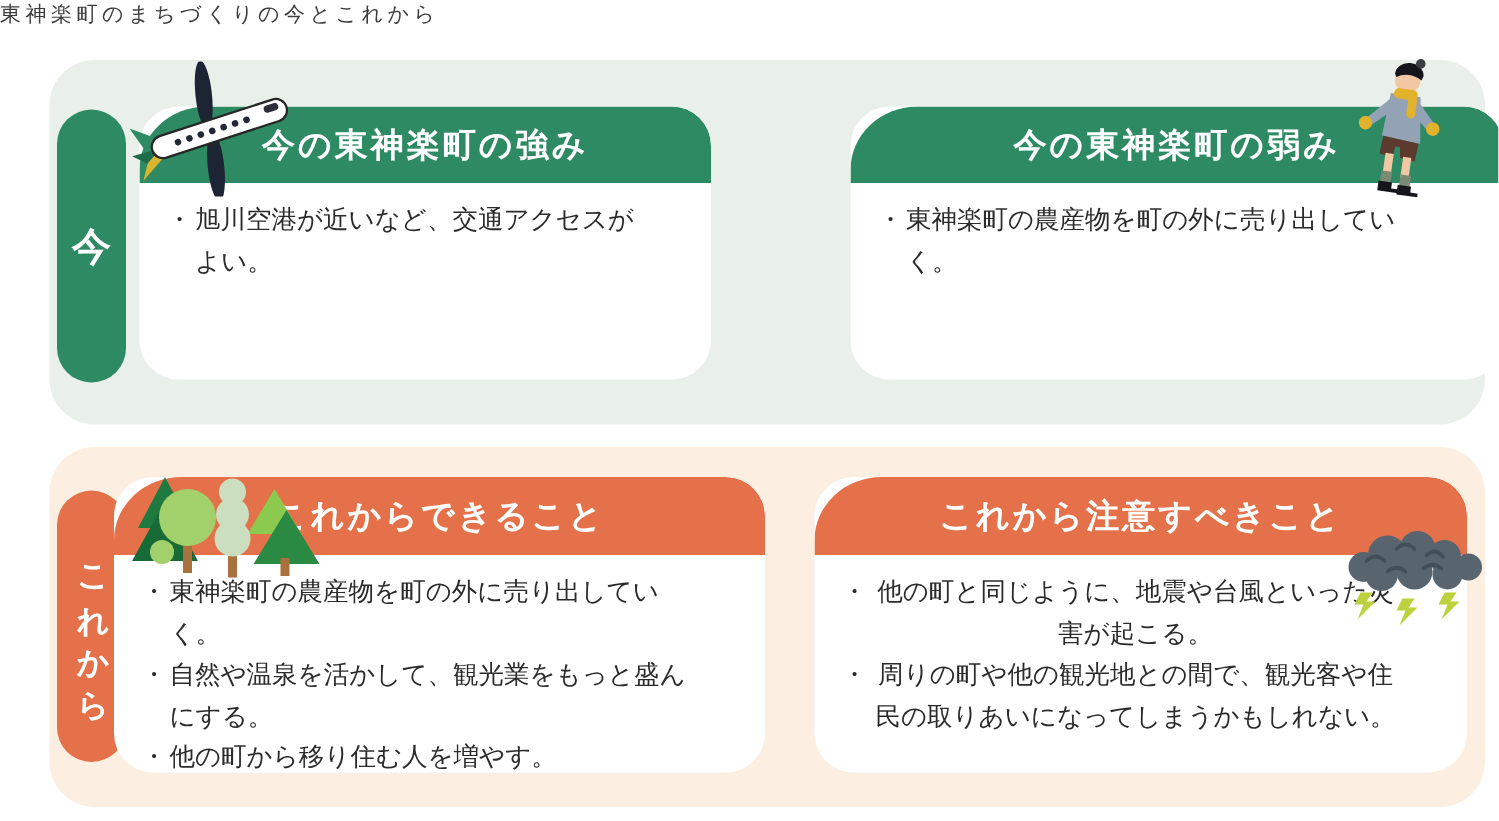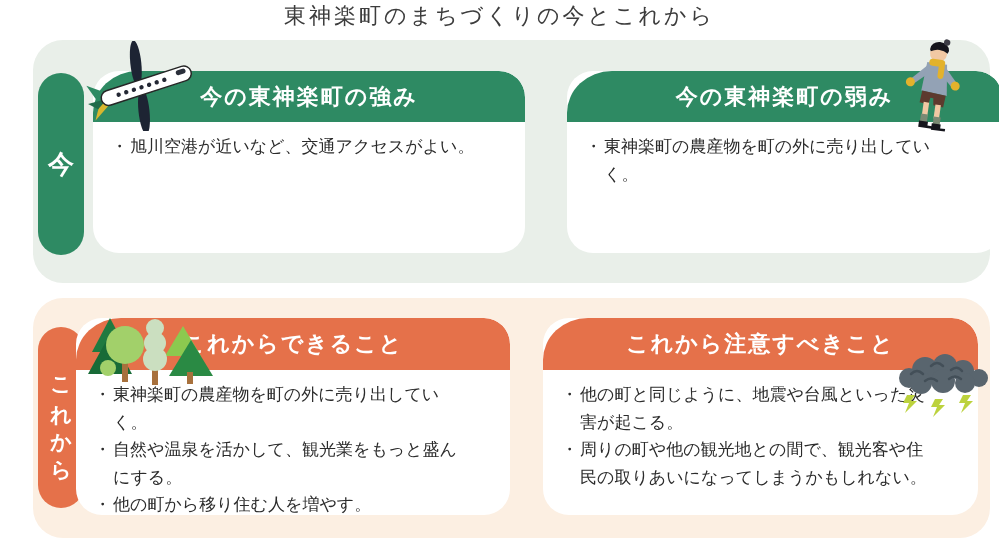--- a/index.html
+++ b/index.html
@@ -1,38 +1,38 @@
 <!DOCTYPE html>
 <html><head>
 <meta charset="utf-8">
 <style>
   html,body{margin:0;padding:0;background:#fff;}
   .stage{
     position:relative;width:999px;height:547px;background:#ffffff;overflow:hidden;
     font-family:"Liberation Sans",sans-serif;color:#2b2b2b;
   }
   .page-title{
-    position:absolute;top:1px;left:0;width:100%;text-align:center;
-    font-size:22px;letter-spacing:3px;color:#3c3c3c;font-weight:500;
+    position:absolute;top:1px;left:0;width:100%;
+    font-size:14px;letter-spacing:3px;color:#3c3c3c;font-weight:500;
   }
   .section{position:absolute;left:33px;width:957px;border-radius:30px;}
   .section-now{top:40px;height:243px;background:#e9efe9;}
   .section-future{top:298px;height:240px;background:#fcefe2;}
   .pill{
     position:absolute;width:46px;border-radius:23px;display:flex;
     align-items:center;justify-content:center;color:#fff;font-weight:bold;
   }
   .pill-now{left:38px;top:73px;height:182px;background:#2e8a63;font-size:26px;}
   .pill-future{left:38px;top:327px;height:181px;background:#e5714a;font-size:21px;}
   .pill-vertical{writing-mode:vertical-rl;letter-spacing:4px;}
   .card{position:absolute;background:#ffffff;border-radius:26px;overflow:hidden;}
-  .card-1{left:93px;top:71px;width:432px;height:182px;}
+  .card-1{left:93px;top:71px;width:381px;height:182px;}
   .card-2{left:567px;top:71px;width:435px;height:182px;}
   .card-3{left:76px;top:318px;width:434px;height:197px;}
-  .card-4{left:543px;top:318px;width:435px;height:197px;}
+  .card-4{left:543px;top:318px;width:435px;height:197px;text-align:center;}
   .card-header{
     height:51px;display:flex;align-items:center;justify-content:center;
     border-top-left-radius:45px 42px;border-top-right-radius:26px;
     color:#fff;font-weight:bold;font-size:22px;letter-spacing:2px;
   }
   .card-header.green{background:#2e8a63;}
   .card-header.orange{background:#e5714a;height:52px;}
   .card-body{padding:11px 44px 0 18px;}
   ul.bullets{margin:0;padding:0;list-style:none;font-size:17px;line-height:1.62;}
   ul.bullets li{position:relative;padding-left:19px;}

